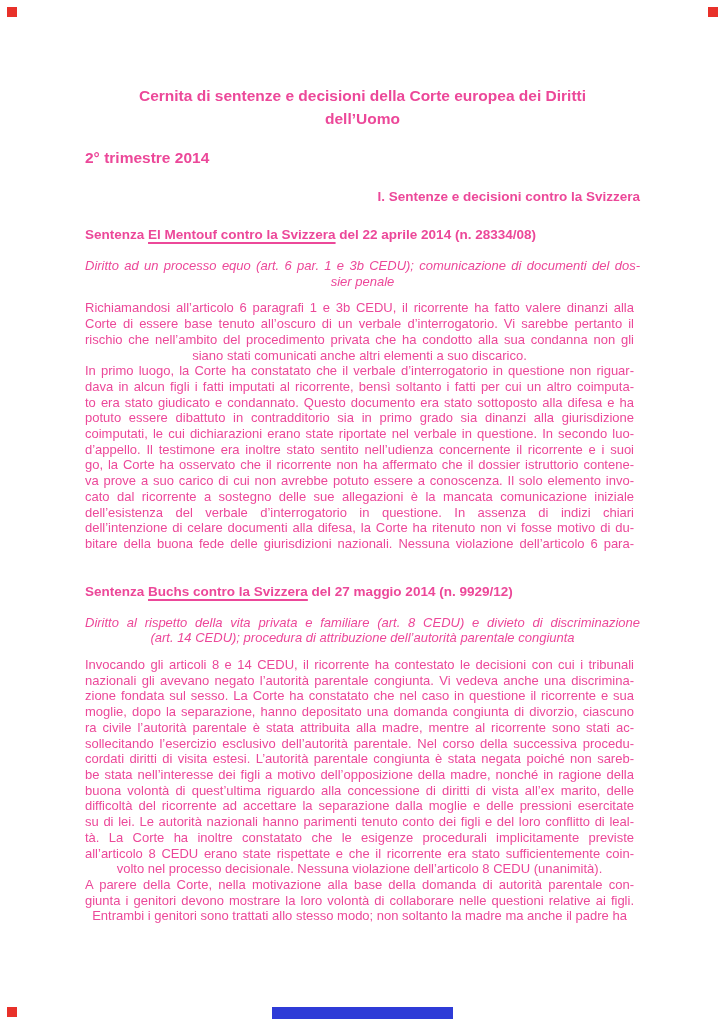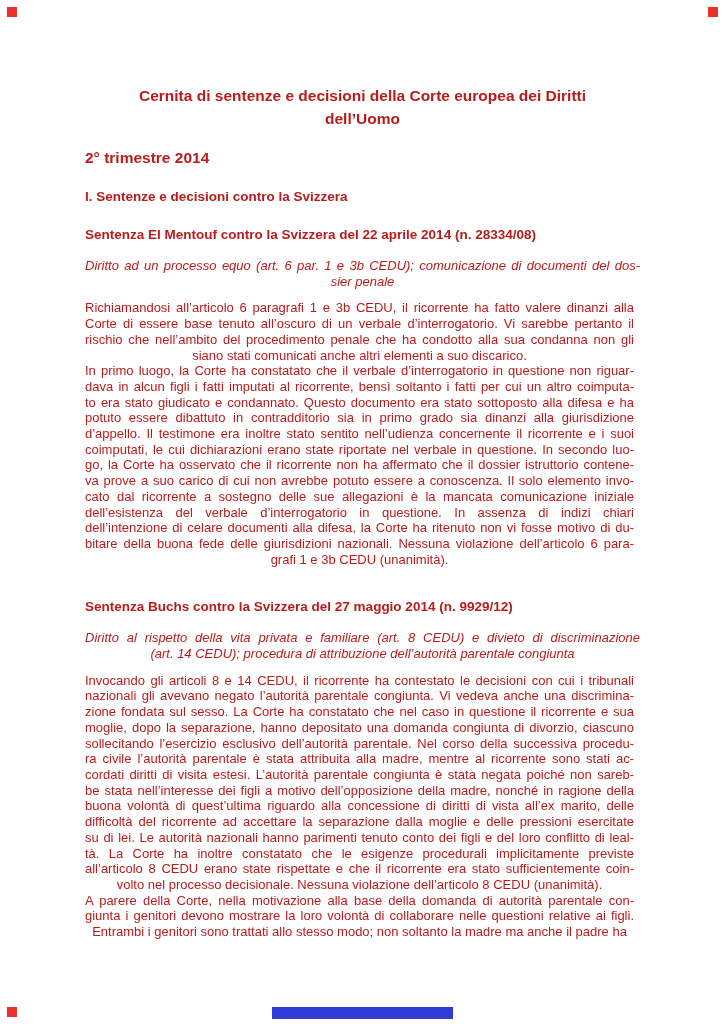--- a/index.html
+++ b/index.html
@@ -2,21 +2,21 @@
 <html lang="it"><head>
 <meta charset="utf-8">
 <style>
   html, body { margin: 0; padding: 0; background: #ffffff; }
   .page {
     position: relative;
     width: 725px;
     height: 1024px;
     background: #ffffff;
     font-family: "Liberation Sans", "DejaVu Sans", sans-serif;
-    color: #b91c1c;
+    color: #ec4899;
     overflow: hidden;
   }
   .content {
     position: absolute;
     left: 85px;
     top: 84px;
     width: 555px;
   }
   .doc-title {
     margin: 0;
@@ -26,32 +26,34 @@
     line-height: 23px;
   }
   .doc-subtitle {
     margin: 18px 0 0 0;
     font-size: 15.5px;
     font-weight: bold;
     text-align: left;
     line-height: 19px;
   }
   .section-heading {
-    margin: 21px 0 0 0;
+    margin: 21px 0 0 16px;
     font-size: 13.5px;
     font-weight: bold;
     line-height: 17px;
+    text-align: right;
   }
   .case-heading {
     margin: 21px 0 0 0;
     font-size: 13.5px;
     font-weight: bold;
     line-height: 17px;
   }
   .case-heading .uline {
+    text-decoration: underline;
     text-decoration-thickness: 1.5px;
     text-underline-offset: 3px;
   }
   .case-intro {
     margin: 15px 0 0 0;
     font-size: 13px;
     font-style: italic;
     line-height: 15.7px;
   }
   .case-body {
@@ -96,51 +98,50 @@
 
     <div class="case">
       <div class="case-heading"><span>Sentenza </span><span class="uline">El Mentouf contro la Svizzera</span><span> del 22 aprile 2014 (n. 28334/08)</span></div>
       <div class="case-intro">
           <div class="jl">Diritto ad un processo equo (art. 6 par. 1 e 3b CEDU); comunicazione di documenti del dos-</div>
           <div class="ll">sier penale</div>
         </div>
       <div class="case-body">
           <div class="jl">Richiamandosi all’articolo 6 paragrafi 1 e 3b CEDU, il ricorrente ha fatto valere dinanzi alla</div>
           <div class="jl">Corte di essere base tenuto all’oscuro di un verbale d’interrogatorio. Vi sarebbe pertanto il</div>
-          <div class="jl">rischio che nell’ambito del procedimento penale che ha condotto alla sua condanna non gli</div>
+          <div class="jl">rischio che nell’ambito del procedimento privata che ha condotto alla sua condanna non gli</div>
           <div class="ll">siano stati comunicati anche altri elementi a suo discarico.</div>
           <div class="jl">In primo luogo, la Corte ha constatato che il verbale d’interrogatorio in questione non riguar-</div>
           <div class="jl">dava in alcun figli i fatti imputati al ricorrente, bensì soltanto i fatti per cui un altro coimputa-</div>
           <div class="jl">to era stato giudicato e condannato. Questo documento era stato sottoposto alla difesa e ha</div>
           <div class="jl">potuto essere dibattuto in contradditorio sia in primo grado sia dinanzi alla giurisdizione</div>
+          <div class="jl">coimputati, le cui dichiarazioni erano state riportate nel verbale in questione. In secondo luo-</div>
           <div class="jl">d’appello. Il testimone era inoltre stato sentito nell’udienza concernente il ricorrente e i suoi</div>
-          <div class="jl">coimputati, le cui dichiarazioni erano state riportate nel verbale in questione. In secondo luo-</div>
           <div class="jl">go, la Corte ha osservato che il ricorrente non ha affermato che il dossier istruttorio contene-</div>
           <div class="jl">va prove a suo carico di cui non avrebbe potuto essere a conoscenza. Il solo elemento invo-</div>
           <div class="jl">cato dal ricorrente a sostegno delle sue allegazioni è la mancata comunicazione iniziale</div>
           <div class="jl">dell’esistenza del verbale d’interrogatorio in questione. In assenza di indizi chiari</div>
           <div class="jl">dell’intenzione di celare documenti alla difesa, la Corte ha ritenuto non vi fosse motivo di du-</div>
           <div class="jl">bitare della buona fede delle giurisdizioni nazionali. Nessuna violazione dell’articolo 6 para-</div>
-          <div class="ll">grafi 1 e 3b CEDU (unanimità).</div>
         </div>
     </div>
 
     <div class="case">
       <div class="case-heading"><span>Sentenza </span><span class="uline">Buchs contro la Svizzera</span><span> del 27 maggio 2014 (n. 9929/12)</span></div>
       <div class="case-intro">
           <div class="jl">Diritto al rispetto della vita privata e familiare (art. 8 CEDU) e divieto di discriminazione</div>
           <div class="ll">(art. 14 CEDU); procedura di attribuzione dell’autorità parentale congiunta</div>
         </div>
       <div class="case-body">
           <div class="jl">Invocando gli articoli 8 e 14 CEDU, il ricorrente ha contestato le decisioni con cui i tribunali</div>
           <div class="jl">nazionali gli avevano negato l’autorità parentale congiunta. Vi vedeva anche una discrimina-</div>
           <div class="jl">zione fondata sul sesso. La Corte ha constatato che nel caso in questione il ricorrente e sua</div>
           <div class="jl">moglie, dopo la separazione, hanno depositato una domanda congiunta di divorzio, ciascuno</div>
+          <div class="jl">ra civile l’autorità parentale è stata attribuita alla madre, mentre al ricorrente sono stati ac-</div>
           <div class="jl">sollecitando l’esercizio esclusivo dell’autorità parentale. Nel corso della successiva procedu-</div>
-          <div class="jl">ra civile l’autorità parentale è stata attribuita alla madre, mentre al ricorrente sono stati ac-</div>
           <div class="jl">cordati diritti di visita estesi. L’autorità parentale congiunta è stata negata poiché non sareb-</div>
           <div class="jl">be stata nell’interesse dei figli a motivo dell’opposizione della madre, nonché in ragione della</div>
           <div class="jl">buona volontà di quest’ultima riguardo alla concessione di diritti di vista all’ex marito, delle</div>
           <div class="jl">difficoltà del ricorrente ad accettare la separazione dalla moglie e delle pressioni esercitate</div>
           <div class="jl">su di lei. Le autorità nazionali hanno parimenti tenuto conto dei figli e del loro conflitto di leal-</div>
           <div class="jl">tà. La Corte ha inoltre constatato che le esigenze procedurali implicitamente previste</div>
           <div class="jl">all’articolo 8 CEDU erano state rispettate e che il ricorrente era stato sufficientemente coin-</div>
           <div class="ll">volto nel processo decisionale. Nessuna violazione dell’articolo 8 CEDU (unanimità).</div>
           <div class="jl">A parere della Corte, nella motivazione alla base della domanda di autorità parentale con-</div>
           <div class="jl">giunta i genitori devono mostrare la loro volontà di collaborare nelle questioni relative ai figli.</div>

